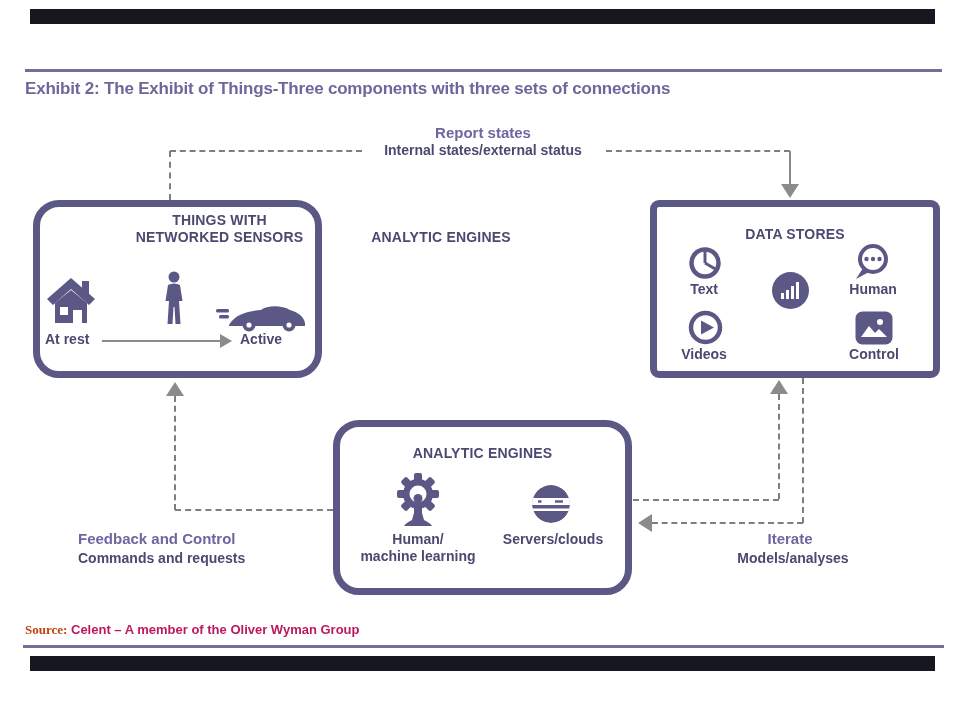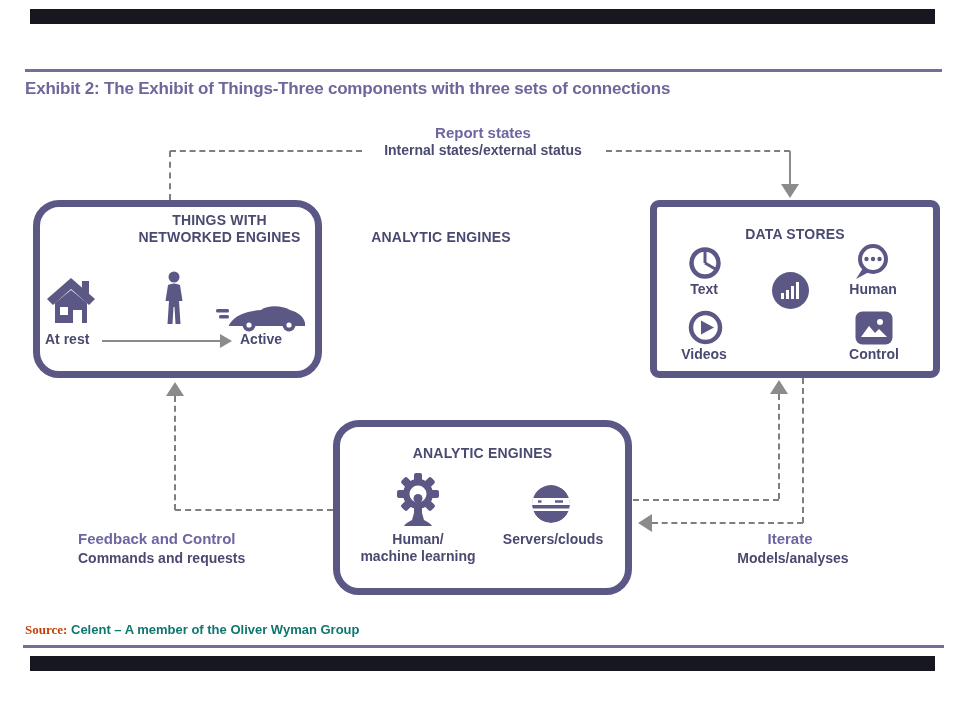--- a/index.html
+++ b/index.html
@@ -16,21 +16,21 @@
   .solid-v{background:#8b8b8b;width:2px;}
   .arr-down{width:0;height:0;border-left:9px solid transparent;border-right:9px solid transparent;border-top:14px solid #8b8b8b;}
   .arr-up{width:0;height:0;border-left:9px solid transparent;border-right:9px solid transparent;border-bottom:14px solid #8b8b8b;}
   .arr-left{width:0;height:0;border-top:9px solid transparent;border-bottom:9px solid transparent;border-right:14px solid #8b8b8b;}
   .arr-right{width:0;height:0;border-top:7px solid transparent;border-bottom:7px solid transparent;border-left:12px solid #8b8b8b;}
   .box{position:absolute;border:7px solid #5c5886;border-radius:26px;background:#fff;}
   .boxtitle{color:#4a4970;font-size:14px;text-align:center;line-height:17px;letter-spacing:0.2px;}
   .itemlabel{color:#4a4970;font-size:14px;text-align:center;line-height:17px;}
   .src{font-size:13px;}
   .src .lbl{color:#c2410c;font-family:Liberation Serif, serif;}
-  .src .txt{color:#0f766e;}
+  .src .txt{color:#be185d;}
   svg{display:block;}
 </style>
 </head>
 <body>
 
 <div id="stage">
 
   <div class="abs bar" style="top:9px;"></div>
   <div class="abs bar" style="top:656px;"></div>
 
@@ -41,21 +41,21 @@
   <div class="abs conn-sub" style="left:333px;top:142px;width:300px;">Internal states/external status</div>
   <div class="abs dash-h" style="left:170px;top:150px;width:192px;"></div>
   <div class="abs dash-h" style="left:606px;top:150px;width:184px;"></div>
   <div class="abs dash-v" style="left:169px;top:151px;height:49px;"></div>
   <div class="abs solid-v" style="left:789px;top:151px;height:35px;"></div>
   <div class="abs arr-down" style="left:781px;top:184px;"></div>
 
   <div class="box" style="left:33px;top:200px;width:275px;height:164px;">
     <div class="abs boxtitle" style="left:0;top:5px;width:263px;margin-left:48px;">
       <div>THINGS WITH</div>
-      <div>NETWORKED ENGINES</div>
+      <div>NETWORKED SENSORS</div>
     </div>
     <div class="abs" style="left:6px;top:70px;">
       <svg width="50" height="48" viewBox="0 0 50 48">
         <rect x="36" y="4" width="7" height="14" fill="#5c5886"></rect>
         <path d="M25,1 L49,22 L43,28 L25,12 L7,28 L1,22 Z" fill="#5c5886"></path>
         <path d="M9,26 L25,13 L41,26 L41,46 L9,46 Z" fill="#5c5886"></path>
         <rect x="14" y="30" width="8" height="8" fill="#fff"></rect>
         <rect x="27" y="33" width="9" height="13" fill="#fff"></rect>
       </svg>
     </div>

